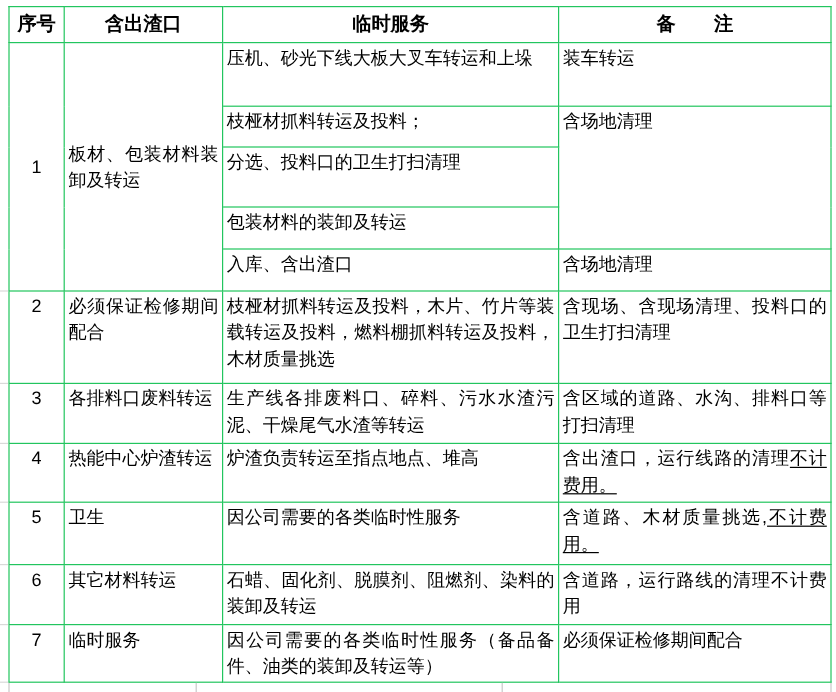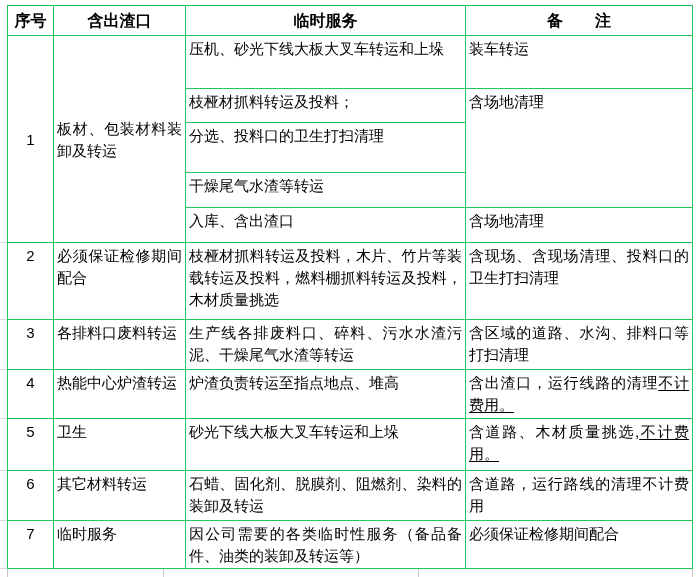--- a/index.html
+++ b/index.html
@@ -68,21 +68,21 @@
     <tr class="h34">
       <td>枝桠材抓料转运及投料；</td>
       <td rowspan="3">含场地清理</td>
     </tr>
 
     <tr class="h50">
       <td>分选、投料口的卫生打扫清理</td>
     </tr>
 
     <tr class="h35">
-      <td>干燥尾气水渣等转运</td>
+      <td>包装材料的装卸及转运</td>
     </tr>
 
     <tr class="h35">
       <td>入库、含出渣口</td>
       <td>含场地清理</td>
     </tr>
 
     <tr class="h77">
       <td class="num">2</td>
       <td>必须保证检修期间配合</td>
@@ -100,21 +100,21 @@
     <tr class="h49">
       <td class="num">4</td>
       <td>热能中心炉渣转运</td>
       <td>炉渣负责转运至指点地点、堆高</td>
       <td><span>含出渣口，运行线路的清理</span><span class="ul">不计费用。</span></td>
     </tr>
 
     <tr class="h52">
       <td class="num">5</td>
       <td>卫生</td>
-      <td>砂光下线大板大叉车转运和上垛</td>
+      <td>因公司需要的各类临时性服务</td>
       <td><span>含道路、木材质量挑选,</span><span class="ul">不计费用。</span></td>
     </tr>
 
     <tr class="h50">
       <td class="num">6</td>
       <td>其它材料转运</td>
       <td>石蜡、固化剂、脱膜剂、阻燃剂、染料的装卸及转运</td>
       <td><span>含道路，运行路线的清理不计费用</span><span class="ul"></span></td>
     </tr>
 

